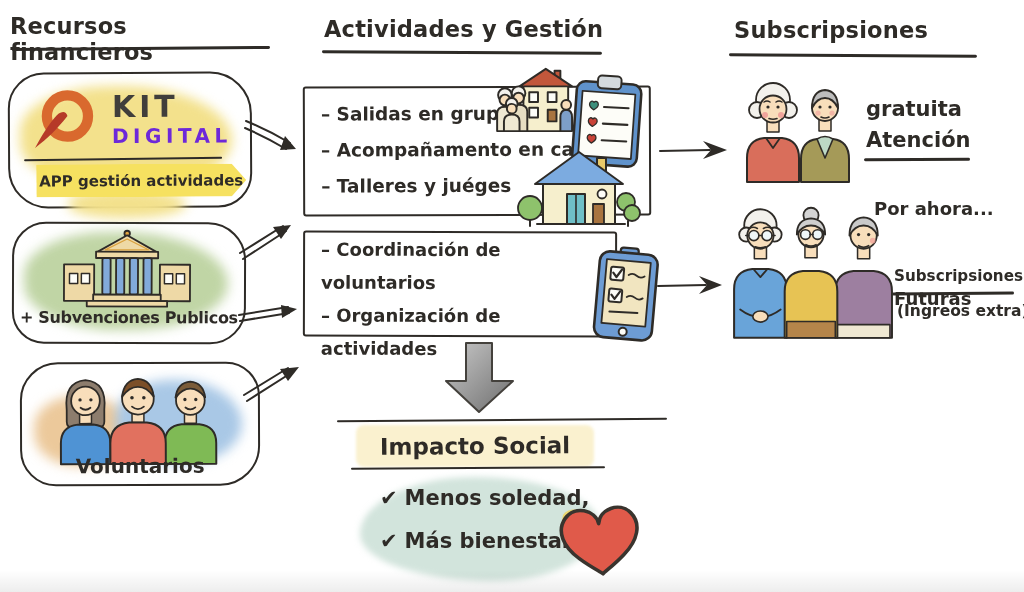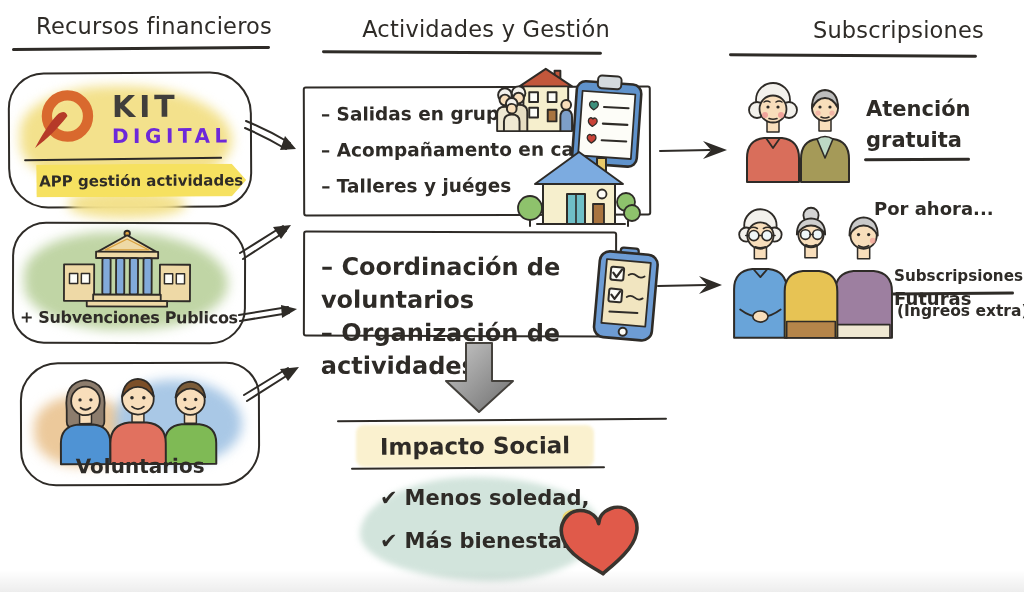--- a/index.html
+++ b/index.html
@@ -1,20 +1,20 @@
 <!DOCTYPE html>
 <html style="--ink: #2e2b27; --kit-wash: #f3e18c; --ribbon-yellow: #f6e160; --green-wash: #c0d5a5; --orange-wash: #ecc99b; --blue-wash: #a9c8e6; --impact-band: #faf1cf; --teal-wash: #d2e4dc; --logo-orange: #d9692e; --logo-red: #b63a28; --skin: #f8debb; --cheek: #f0a49b; --hair-white: #f3f1ec; --hair-gray: #bdbdbd; --pair-shirt1: #d96e5b; --pair-jacket: #a59a58; --pair-shirt2: #bdd9c6; --trio-shirt1: #69a4d9; --trio-shirt2: #e7c354; --trio-shirt3: #9d7fa0; --trio-pants: #b5854a; --vol-shirt1: #4f93d4; --vol-shirt2: #e1715f; --vol-shirt3: #7fba55; --vol-hair1: #8d7d6d; --vol-hair2: #7c4f28; --vol-hair3: #7b5c39; --building-wall: #eed9a6; --building-column: #82aada; --building-accent: #e2a33f; --house-wall: #f6efcd; --house-roof: #7cabe0; --house-door: #6fbfc7; --tree-green: #8ec26c; --house2-roof: #c2573b; --door-brown: #a8743f; --clip-frame: #5f92cb; --clip-metal: #d4dade; --check-teal: #3e8f7b; --check-red: #c94237; --tablet-frame: #6d9cd4; --tablet-screen: #f1e5c0; --heart-red: #e05a4a; --heart-accent: #f0d35e; --arrow-light: #c9c9c9; --arrow-dark: #6e6e6e; --figure-blue: #7d9fc8; --cream: #efe8d2;"><head>
 <meta charset="utf-8">
 <title>Diagrama</title>
 <style>
   html,body{margin:0;padding:0;background:#ffffff;}
   .canvas{position:relative;width:1024px;height:592px;background:#fff;overflow:hidden;
           font-family:"DejaVu Sans","Liberation Sans",sans-serif;color:var(--ink);}
   .abs{position:absolute;}
-  .hdr{position:absolute;font-weight:400;text-align:right;letter-spacing:.2px;color:var(--ink);}
+  .hdr{position:absolute;font-weight:700;text-align:left;letter-spacing:.2px;color:var(--ink);}
   .uline{position:absolute;height:2.6px;background:var(--ink);border-radius:2px;}
   .roundbox{position:absolute;border:2.4px solid var(--ink);background:#fff;}
   .rectbox{position:absolute;border:2.2px solid var(--ink);border-radius:3px;}
   .wash{position:absolute;filter:blur(6px);border-radius:45% 55% 50% 48%;}
   .ctr{display:flex;align-items:center;justify-content:center;text-align:center;}
   .items{position:absolute;left:16px;top:8px;right:4px;font-weight:600;color:var(--ink);}
   .chkrow{position:absolute;display:flex;align-items:baseline;gap:7px;font-weight:700;color:var(--ink);}
   svg{position:absolute;overflow:visible;}
   .ln{stroke:var(--ink);stroke-width:2;stroke-linecap:round;stroke-linejoin:round;fill:none;}
   .shade{position:absolute;left:0;right:0;bottom:0;height:22px;
@@ -167,21 +167,21 @@
       <polygon points="18,38 62,6 106,38" style="fill:var(--house-roof)"></polygon>
       <rect x="50" y="48" width="18" height="30" style="fill:var(--house-door)"></rect>
       <path d="M59,48 L59,78" stroke-width="1.6"></path>
       <circle cx="85" cy="48" r="4.5" fill="#fdfdf8" stroke-width="1.8"></circle>
       <rect x="76" y="58" width="11" height="20" style="fill:var(--door-brown)" stroke-width="1.8"></rect>
       <path d="M20,78 L108,78" stroke-width="2"></path>
     </g>
   </svg>
 
   <div class="rectbox" style="left:303px;top:231px;width:310px;height:102px;transform:rotate(.15deg);">
-    <div class="items" style="font-size:24px;line-height:33px;top:18px;">
+    <div class="items" style="font-size:18px;line-height:33px;top:0;">
       <div>– Coordinación de voluntarios</div>
       <div>– Organización de actividades</div>
     </div>
   </div>
 
   <svg style="left:590px;top:245px;z-index:6;transform:rotate(5deg);" width="74" height="98" viewBox="0 0 72 98">
     <g class="ln">
       <rect x="26" y="3" width="18" height="11" rx="3" style="fill:var(--tablet-frame)" stroke-width="2.2"></rect>
       <rect x="6" y="8" width="58" height="86" rx="10" style="fill:var(--tablet-frame)" stroke-width="2.6"></rect>
       <rect x="13" y="16" width="44" height="64" style="fill:var(--tablet-screen)" stroke-width="1.8"></rect>
@@ -219,22 +219,22 @@
       <circle cx="87" cy="31" r="1.6" style="fill:var(--ink)" stroke="none"></circle>
       <circle cx="97" cy="31" r="1.6" style="fill:var(--ink)" stroke="none"></circle>
       <circle cx="85" cy="37" r="2.6" style="fill:var(--cheek)" stroke="none" opacity=".7"></circle>
       <circle cx="99" cy="37" r="2.6" style="fill:var(--cheek)" stroke="none" opacity=".7"></circle>
       <path d="M88,41 q4,2 8,0" stroke-width="1.6"></path>
       <path d="M68,106 L68,83 Q68,65 84,63 L100,63 Q116,65 116,83 L116,106 Z" style="fill:var(--pair-jacket)"></path>
       <path d="M84,63 L92,82 L100,63 Q96,60.5 92,60.5 Q88,60.5 84,63 Z" style="fill:var(--pair-shirt2)" stroke-width="1.6"></path>
     </g>
   </svg>
   <div class="abs" style="left:866px;top:94px;font-size:21px;font-weight:700;line-height:31px;">
+    <div>gratuita</div>
     <div>Atención</div>
-    <div>gratuita</div>
   </div>
   <div class="uline" style="left:864px;top:158px;width:106px;transform:rotate(-.4deg);"></div>
   <div class="abs" style="left:874px;top:172px;font-size:18px;font-weight:600;margin-top:26px;">Por ahora...</div>
 
   <svg style="left:726px;top:204px;" width="170" height="134" viewBox="0 0 168 132">
     <g class="ln">
       <circle cx="34" cy="21" r="16" style="fill:var(--hair-white)" stroke-width="1.8"></circle>
       <circle cx="20" cy="30" r="7" style="fill:var(--hair-white)" stroke-width="1.8"></circle>
       <circle cx="48" cy="30" r="7" style="fill:var(--hair-white)" stroke-width="1.8"></circle>
       <rect x="28" y="42" width="12" height="12" style="fill:var(--skin)" stroke-width="1.5"></rect>

